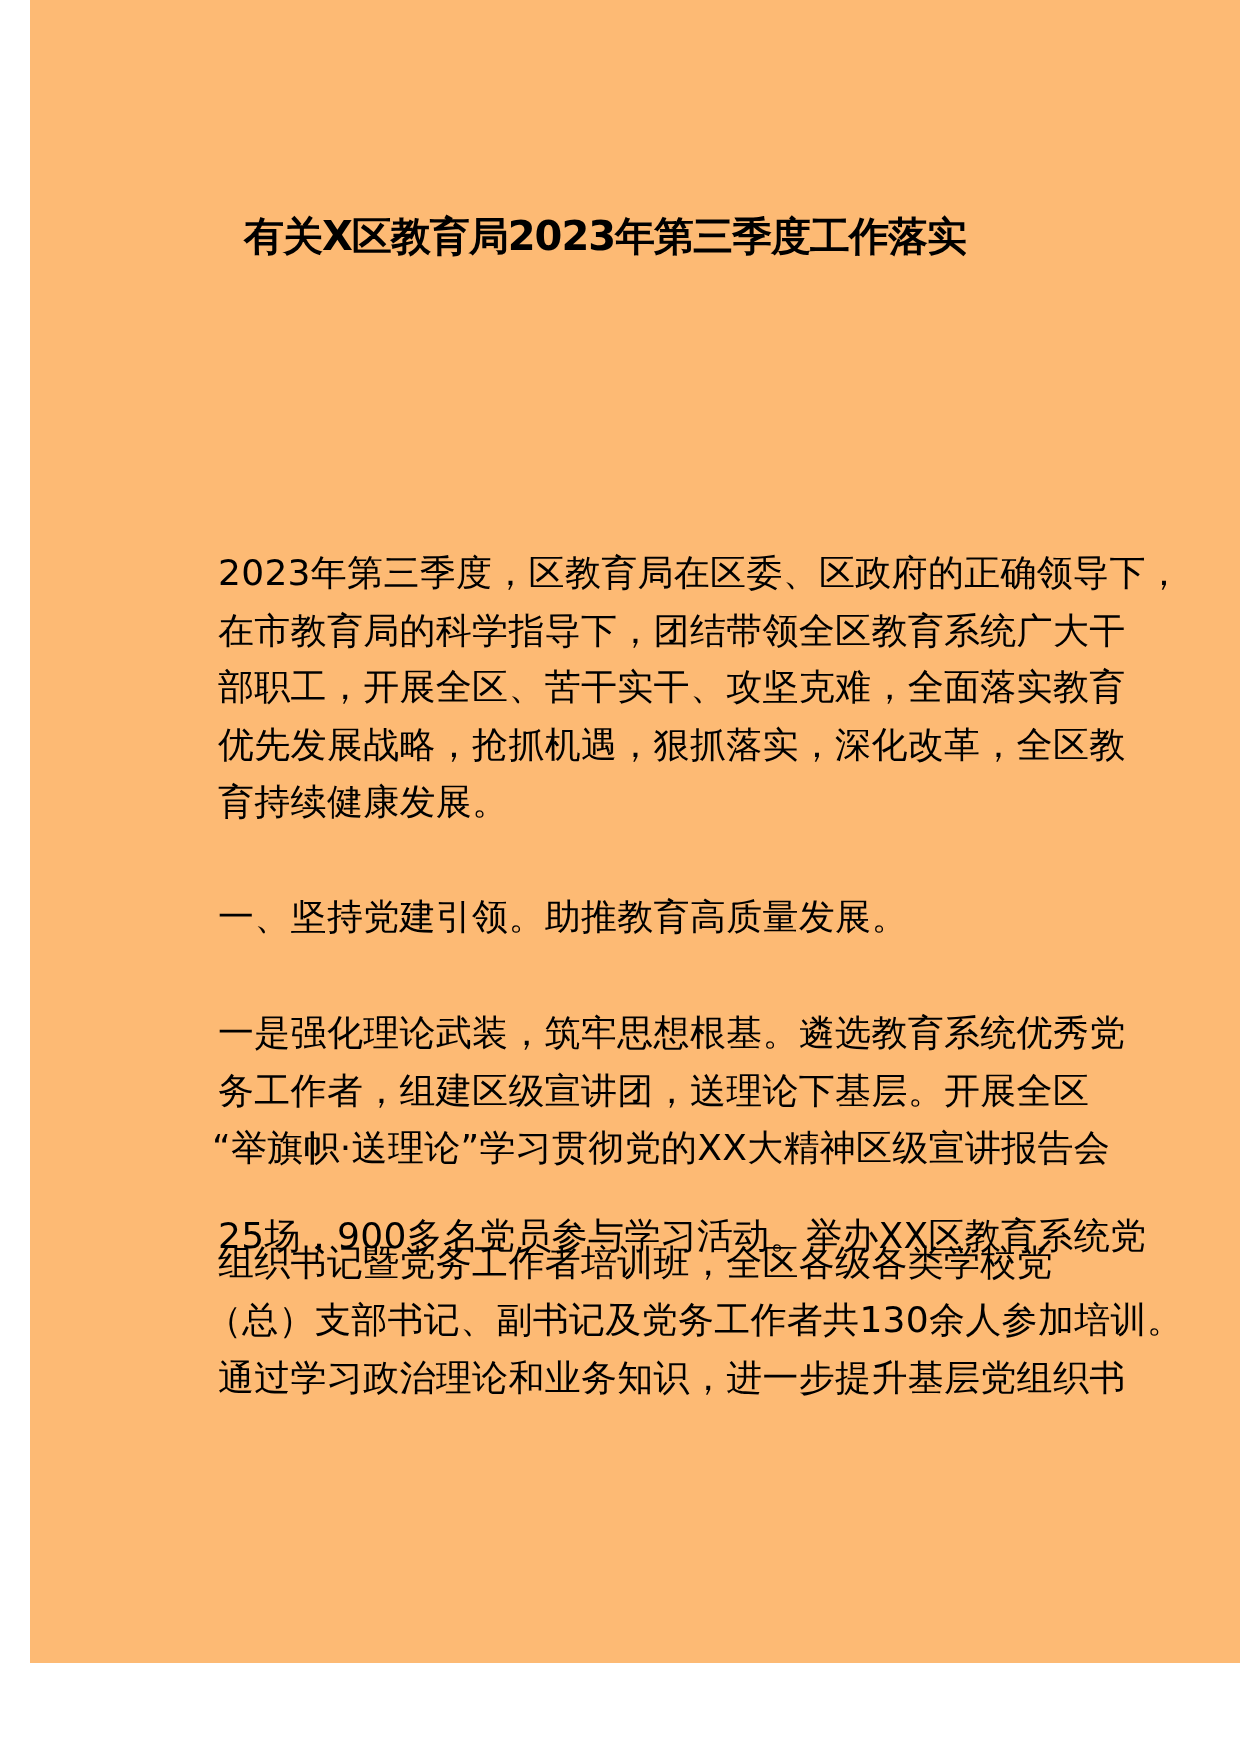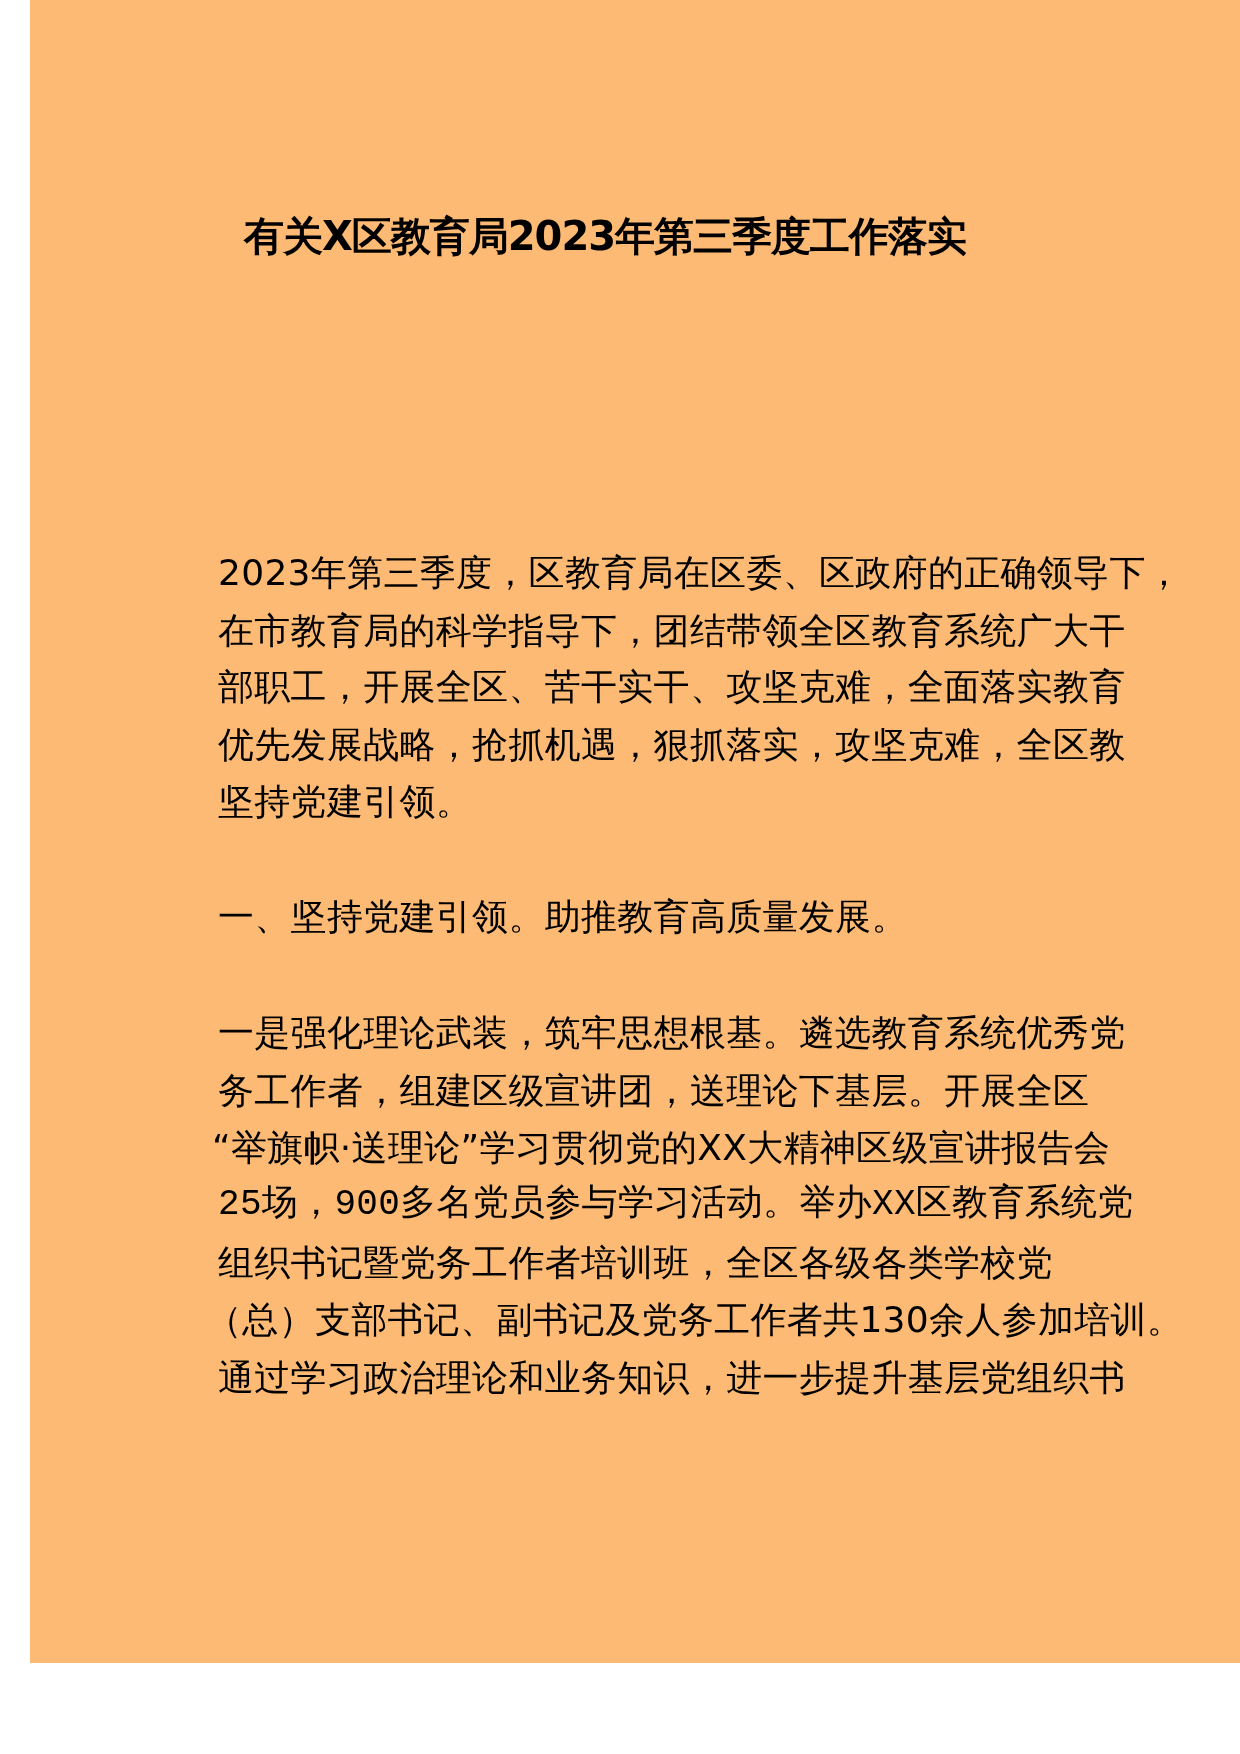--- a/index.html
+++ b/index.html
@@ -51,29 +51,29 @@
 <body>
 
 <div class="page">
 
   <h1 class="title title-line-1">有关X区教育局2023年第三季度工作落实</h1>
 
   <div>
     <p class="body-line" style="top:555px;">2023年第三季度，区教育局在区委、区政府的正确领导下，</p>
     <p class="body-line" style="top:613px;">在市教育局的科学指导下，团结带领全区教育系统广大干</p>
     <p class="body-line" style="top:669px;">部职工，开展全区、苦干实干、攻坚克难，全面落实教育</p>
-    <p class="body-line" style="top:727px;">优先发展战略，抢抓机遇，狠抓落实，攻坚克难，全区教</p>
-    <p class="body-line" style="top:784px;">坚持党建引领。</p>
+    <p class="body-line" style="top:727px;">优先发展战略，抢抓机遇，狠抓落实，深化改革，全区教</p>
+    <p class="body-line" style="top:784px;">育持续健康发展。</p>
   </div>
 
   <h2 class="body-line" style="top:899px; font-weight:normal;text-align:center;">一、坚持党建引领。助推教育高质量发展。</h2>
 
   <div>
     <p class="body-line" style="top:1015px;text-align:right;">一是强化理论武装，筑牢思想根基。遴选教育系统优秀党</p>
     <p class="body-line" style="top:1073px;">务工作者，组建区级宣讲团，送理论下基层。开展全区</p>
     <p class="body-line" style="top:1130px; left:182px;">“举旗帜·送理论”学习贯彻党的XX大精神区级宣讲报告会</p>
-    <p class="body-line" style="top:1187px;font-family:Liberation Mono, monospace;">25场，900多名党员参与学习活动。举办XX区教育系统党</p>
+    <p class="body-line" style="top:1218px;">25场，900多名党员参与学习活动。举办XX区教育系统党</p>
     <p class="body-line" style="top:1245px;">组织书记暨党务工作者培训班，全区各级各类学校党</p>
     <p class="body-line" style="top:1302px; left:176px;">（总）支部书记、副书记及党务工作者共130余人参加培训。</p>
     <p class="body-line" style="top:1360px;">通过学习政治理论和业务知识，进一步提升基层党组织书</p>
   </div>
 
 </div>
 
 </body></html>

